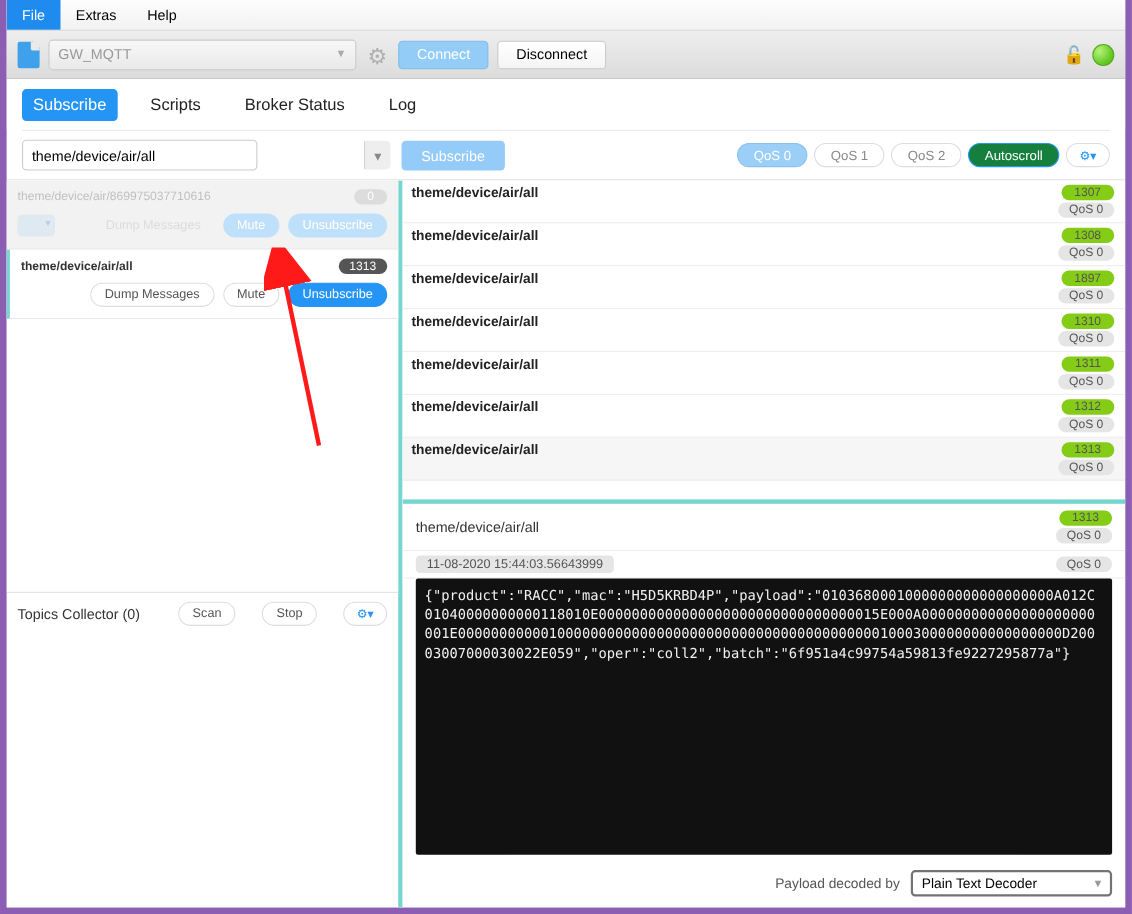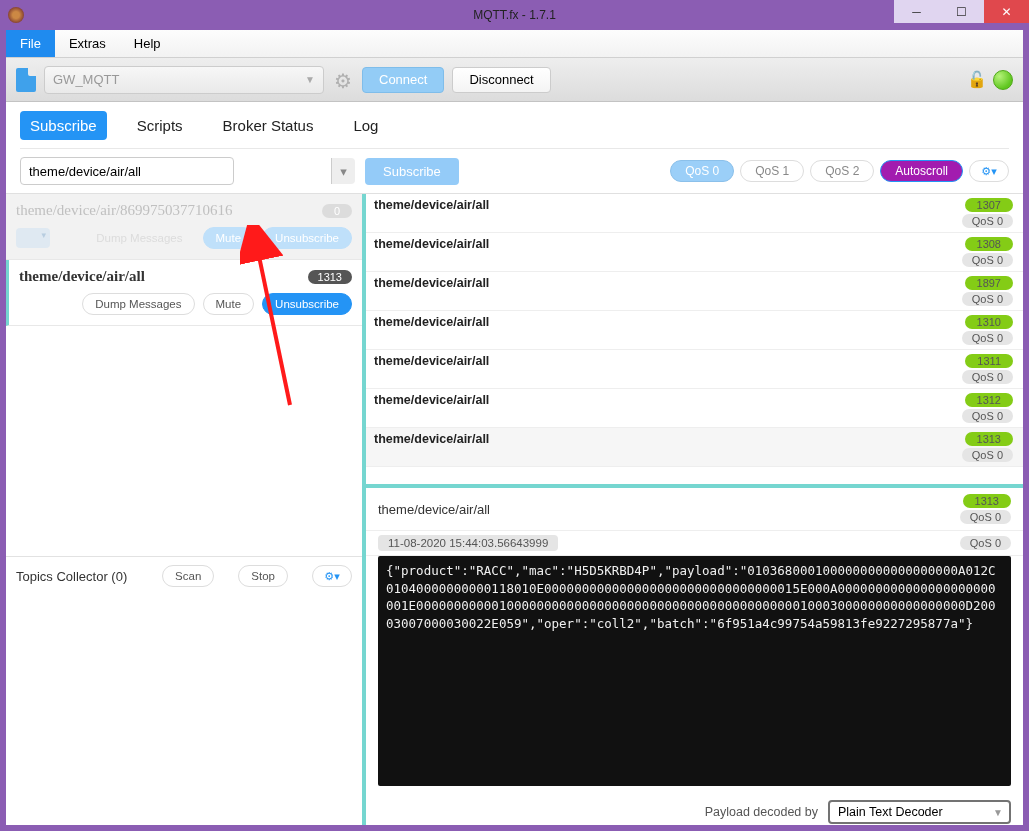--- a/index.html
+++ b/index.html
@@ -32,32 +32,32 @@
 .tab { font-size: 15px; color: #222; padding: 6px 10px; border-radius: 4px; cursor: pointer; }
 .tab.active { background: #2494f5; color: #fff; }
 .divider { height: 1px; background: #e8e8e8; margin: 0 14px; }
 .work-row { display: flex; align-items: center; padding: 8px 14px; gap: 10px; }
 .topic-input { flex: 0 0 335px; height: 28px; border: 1px solid #ccc; border-radius: 4px; padding: 0 28px 0 8px; font-size: 13px; background:#fff; position:relative;}
 .topic-combo { position: relative; flex: 0 0 335px;}
 .topic-combo .caret { position: absolute; right: 0; top: 1px; width: 24px; height: 26px; background: #eee; border-left: 1px solid #ccc; display:flex;align-items:center;justify-content:center;color:#888;border-radius:0 4px 4px 0;}
 .sub-btn { height: 27px; padding: 0 18px; border-radius: 4px; background: #94cbf8; color: #fff; border: none; font-size: 13px; }
 .qos-group { margin-left: auto; display: flex; align-items: center; gap: 6px; }
 .pill { height: 22px; padding: 0 14px; border-radius: 11px; font-size: 12px; display: inline-flex; align-items: center; background: #fff; border: 1px solid #ddd; color: #888; cursor:pointer;}
-.pill.blue { background: #a21caf; border-color: #2494f5; color: #fff; }
+.pill.blue { background: #15803d; border-color: #2494f5; color: #fff; }
 .pill.lightblue { background: #9bcff8; border-color: #8bc0ea; color: #fff; }
 .opt-btn { height: 22px; width: 40px; border-radius: 11px; background: #fff; border: 1px solid #ddd; color: #2494f5; display:inline-flex;align-items:center;justify-content:center;font-size:11px;}
 .body-split { flex: 1; display: flex; overflow: hidden; border-top: 1px solid #e0e0e0;}
 .left-col { width: 360px; display: flex; flex-direction: column; border-right: 4px solid #75d6d0; background: #fff;}
 .sub-list { background: #f4f4f4; flex: 0 0 auto; }
 .sub-item { padding: 8px 10px 10px 10px; border-bottom:1px solid #e8e8e8;}
 .sub-item.faded { opacity: 1; background:#f2f2f2;}
 .sub-item.faded .sub-topic{color:#c0c0c0;}
 .sub-item.active { background: #fff; border-left: 3px solid #75d6d0; }
 .sub-top { display: flex; align-items: center; }
-.sub-topic { font-size: 15px; color: #333; font-family: Liberation Serif, serif; }
+.sub-topic { font-size: 11px; color: #333; }
 .sub-count { margin-left: auto; background: #bdbdbd; color: #fff; border-radius: 10px; padding: 1px 10px; font-size: 11px; min-width:30px;text-align:center;}
 .sub-item.active .sub-count{background:#555;}
 .sub-item.faded .sub-count{background:#dcdcdc;}
 .sub-actions { display: flex; justify-content: flex-end; gap: 8px; margin-top: 8px; align-items:center;}
 .tiny-btn { height: 22px; padding: 0 12px; border-radius: 11px; font-size: 11.5px; background: #fff; border: 1px solid #ddd; color: #555; cursor:pointer;display:inline-flex;align-items:center;}
 .tiny-btn.blue { background: #2494f5; color: #fff; border-color: #2494f5; }
 .tiny-btn.faded { background: #fff; color: #dcdcdc; border-color: #e8e8e8; }
 .tiny-btn.faded-blue { background: #bfe0fa; color: #fff; border-color: #bfe0fa; }
 .tiny-select-faded{width:34px;height:20px;border-radius:4px;background:#dfe9f2;margin-right:auto;position:relative;}
 .tiny-select-faded:after{content:"▾";position:absolute;right:4px;top:2px;font-size:9px;color:#b8cde0;}
@@ -80,29 +80,20 @@
 .footer { padding: 6px 12px 10px 12px; display: flex; align-items: center; justify-content: flex-end; gap: 10px;}
 .footer-label { font-size: 12.5px; color: #555;}
 .decoder-sel { width: 183px; height: 24px; border: 2px solid #737373; border-radius: 4px; background: #fff; padding: 0 8px; font-size: 12.5px; display:flex;align-items:center;position:relative;}
 .decoder-sel .caret{position:absolute;right:6px;color:#999;font-size:10px;}
 .red-arrow{position:absolute;pointer-events:none;z-index:50;}
 </style>
 </head>
 <body>
 
 <div class="window">
-  <div class="titlebar">
-    <div class="titlebar-icon"></div>
-    <div class="titlebar-title">MQTT.fx - 1.7.1</div>
-    <div class="win-controls">
-      <div class="win-btn min">─</div>
-      <div class="win-btn max">☐</div>
-      <div class="win-btn close">✕</div>
-    </div>
-  </div>
 
   <div class="inner">
     <div class="menubar">
       <div class="menu-item active">File</div>
       <div class="menu-item">Extras</div>
       <div class="menu-item">Help</div>
     </div>
 
     <div class="conn-bar">
       <div class="doc-icon"></div>

